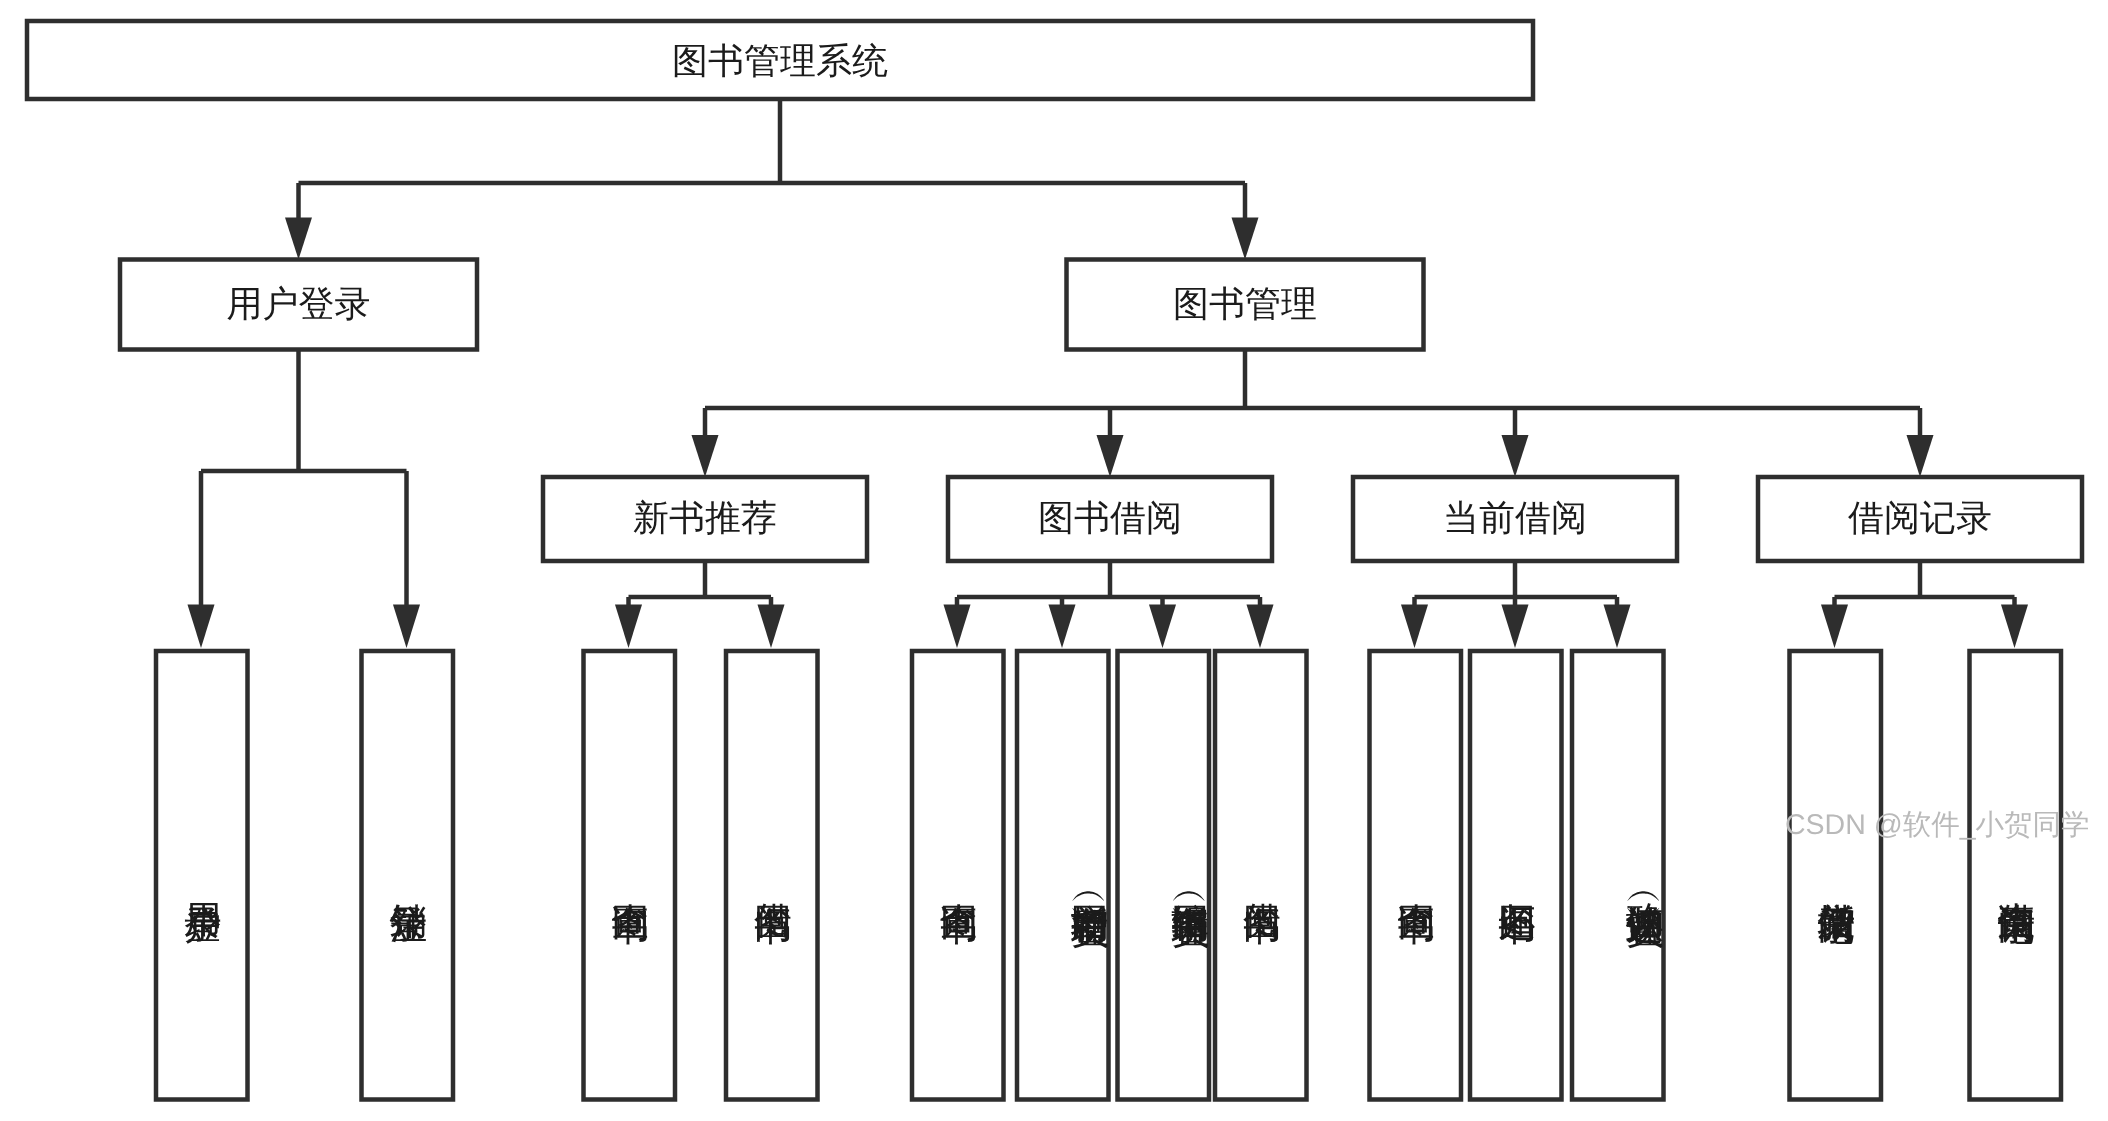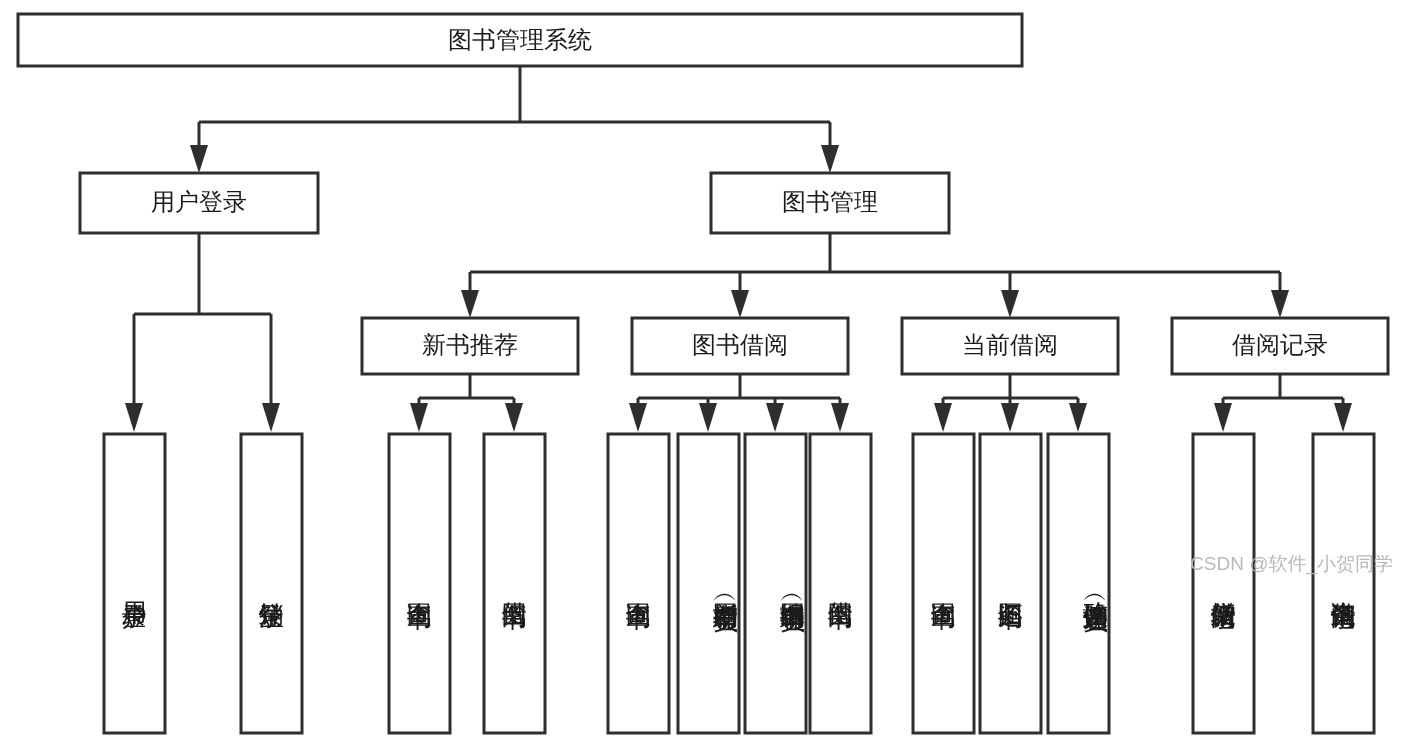--- a/index.html
+++ b/index.html
@@ -60,21 +60,21 @@
     text-align: center;
     display: flex;
     align-items: center;
     justify-content: center;
     white-space: nowrap;
     pointer-events: none;
   }
   .watermark {
     position: absolute;
     right: 12px;
-    bottom: 6px;
+    bottom: 20px;
     font-family: "Liberation Sans", "DejaVu Sans", sans-serif;
     font-size: 19px;
     color: #b9b9b9;
     white-space: nowrap;
     user-select: none;
   }
 </style>
 </head>
 <body>
 

